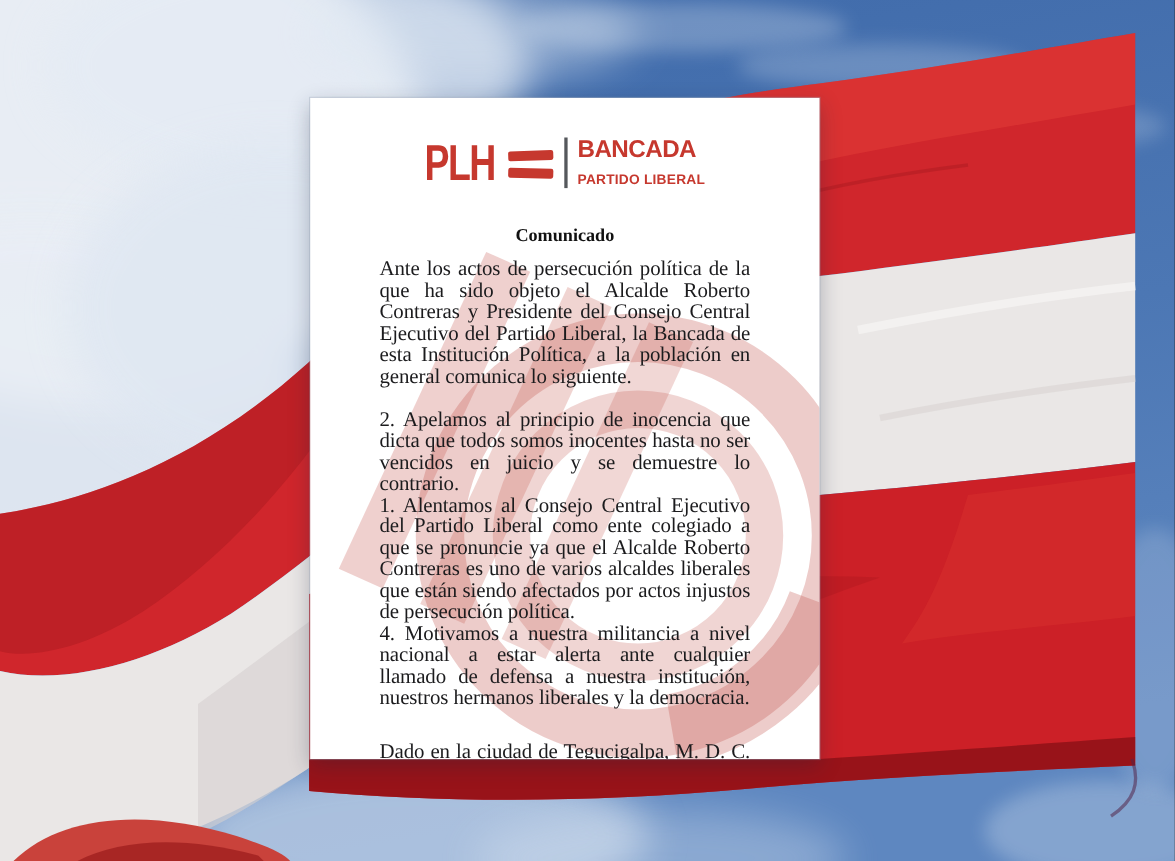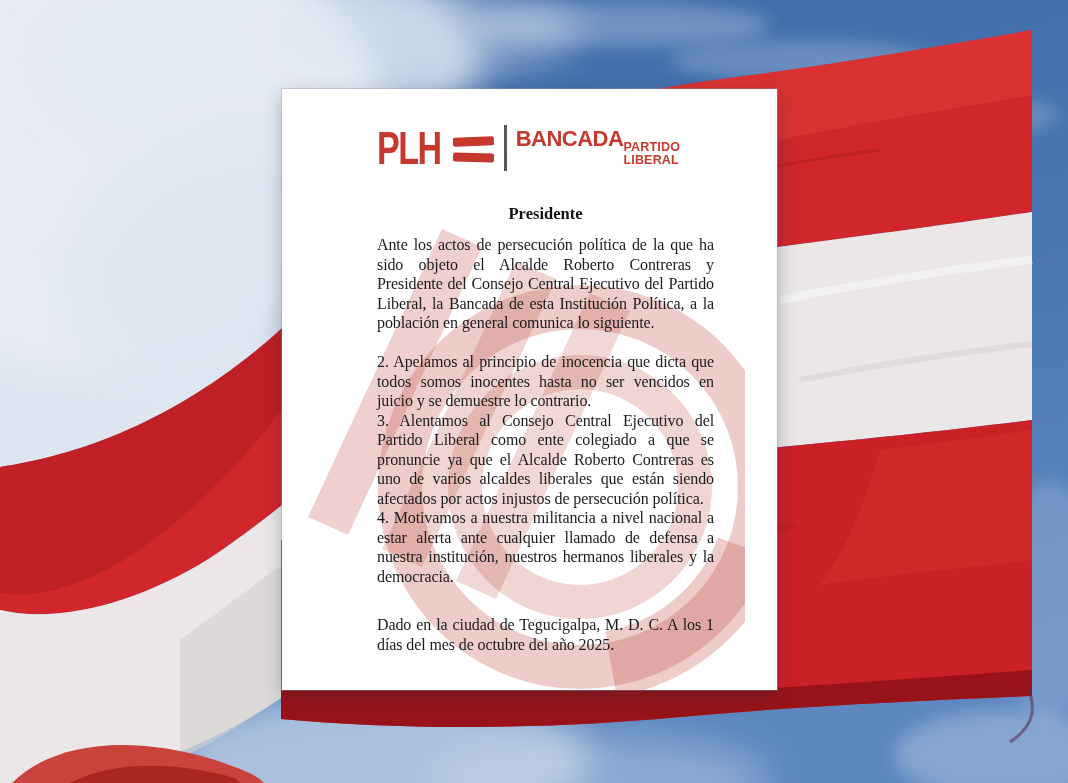--- a/index.html
+++ b/index.html
@@ -17,46 +17,45 @@
   .canvas{
     position:relative;width:1068px;height:783px;overflow:hidden;
     font-family:"Liberation Serif", serif;
   }
   .bg{position:absolute;left:0;top:0;width:1068px;height:783px;display:block;}
   .paper{
     position:absolute;left:282px;top:89px;width:463px;height:601px;
     background:var(--paper_white);
     box-shadow:0 0 0 1px rgba(150,160,180,.35), 0 6px 18px rgba(25,35,60,.30);
     overflow:hidden;
-    padding-left:32px;
   }
   .watermark{position:absolute;left:0;top:0;width:463px;height:601px;pointer-events:none;}
   .paper-content{position:relative;z-index:1;padding:0 63px;color:var(--text_dark);}
   .logo-row{
     display:flex;align-items:center;justify-content:center;
     margin-top:34px;height:50px;
     font-family:"Liberation Sans", sans-serif;color:var(--logo_red);
   }
   .plh{
     display:inline-block;width:76px;font-weight:bold;font-size:46px;line-height:46px;
     letter-spacing:-2px;transform:scaleX(.74);transform-origin:left center;white-space:nowrap;
   }
   .flag-bars{display:inline-flex;flex-direction:column;gap:7px;margin:2px 8px 0 0;}
   .flag-bars i{display:block;width:41px;height:9px;border-radius:2px;background:var(--logo_red);}
   .flag-bars i:first-child{transform:rotate(-2deg);}
   .flag-bars i:last-child{transform:rotate(1.5deg);}
   .logo-divider{width:3px;height:46px;background:var(--divider_gray);margin:0 9px 0 2px;}
-  .logo-text{display:flex;flex-direction:row;justify-content:center;}
+  .logo-text{display:flex;flex-direction:column;justify-content:center;}
   .logo-bancada{font-weight:bold;font-size:22px;line-height:19px;letter-spacing:-.5px;}
   .logo-partido{font-weight:bold;font-size:12.5px;line-height:13px;letter-spacing:.2px;margin-top:12px;}
   .doc-title{
     margin:31px 0 0 0;text-align:center;font-weight:bold;font-size:16.5px;line-height:20px;
     color:#111;
   }
-  .body-text{font-size:16px;line-height:19.5px;text-align:justify;letter-spacing:-.1px;}
+  .body-text{font-size:19px;line-height:19.5px;text-align:justify;letter-spacing:-.1px;}
   .intro{margin:11px 0 0 0;}
   .items{margin-top:19.5px;}
   .items p{margin:0;}
   .closing{margin:29px 0 0 0;}
 </style>
 </head>
 <body>
 
 <div class="canvas">
 
@@ -137,27 +136,27 @@
             <i></i>
             <i></i>
           </span>
         <span class="logo-divider"></span>
         <span class="logo-text">
           <span class="logo-bancada">BANCADA</span>
           <span class="logo-partido">PARTIDO LIBERAL</span>
         </span>
       </div>
 
-      <h1 class="doc-title">Presidente</h1>
+      <h1 class="doc-title">Comunicado</h1>
 
       <div class="body-text">
         <p class="intro">Ante los actos de persecución política de la que ha sido objeto el Alcalde Roberto Contreras y Presidente del Consejo Central Ejecutivo del Partido Liberal, la Bancada de esta Institución Política, a la población en general comunica lo siguiente.</p>
         <div class="items">
           <p>2. Apelamos al principio de inocencia que dicta que todos somos inocentes hasta no ser vencidos en juicio y se demuestre lo contrario.</p>
-          <p>3. Alentamos al Consejo Central Ejecutivo del Partido Liberal como ente colegiado a que se pronuncie ya que el Alcalde Roberto Contreras es uno de varios alcaldes liberales que están siendo afectados por actos injustos de persecución política.</p>
+          <p>1. Alentamos al Consejo Central Ejecutivo del Partido Liberal como ente colegiado a que se pronuncie ya que el Alcalde Roberto Contreras es uno de varios alcaldes liberales que están siendo afectados por actos injustos de persecución política.</p>
           <p>4. Motivamos a nuestra militancia a nivel nacional a estar alerta ante cualquier llamado de defensa a nuestra institución, nuestros hermanos liberales y la democracia.</p>
         </div>
         <p class="closing">Dado en la ciudad de Tegucigalpa, M. D. C. A los 1 días del mes de octubre del año 2025.</p>
       </div>
 
     </div>
   </div>
 </div>
 
 </body></html>

